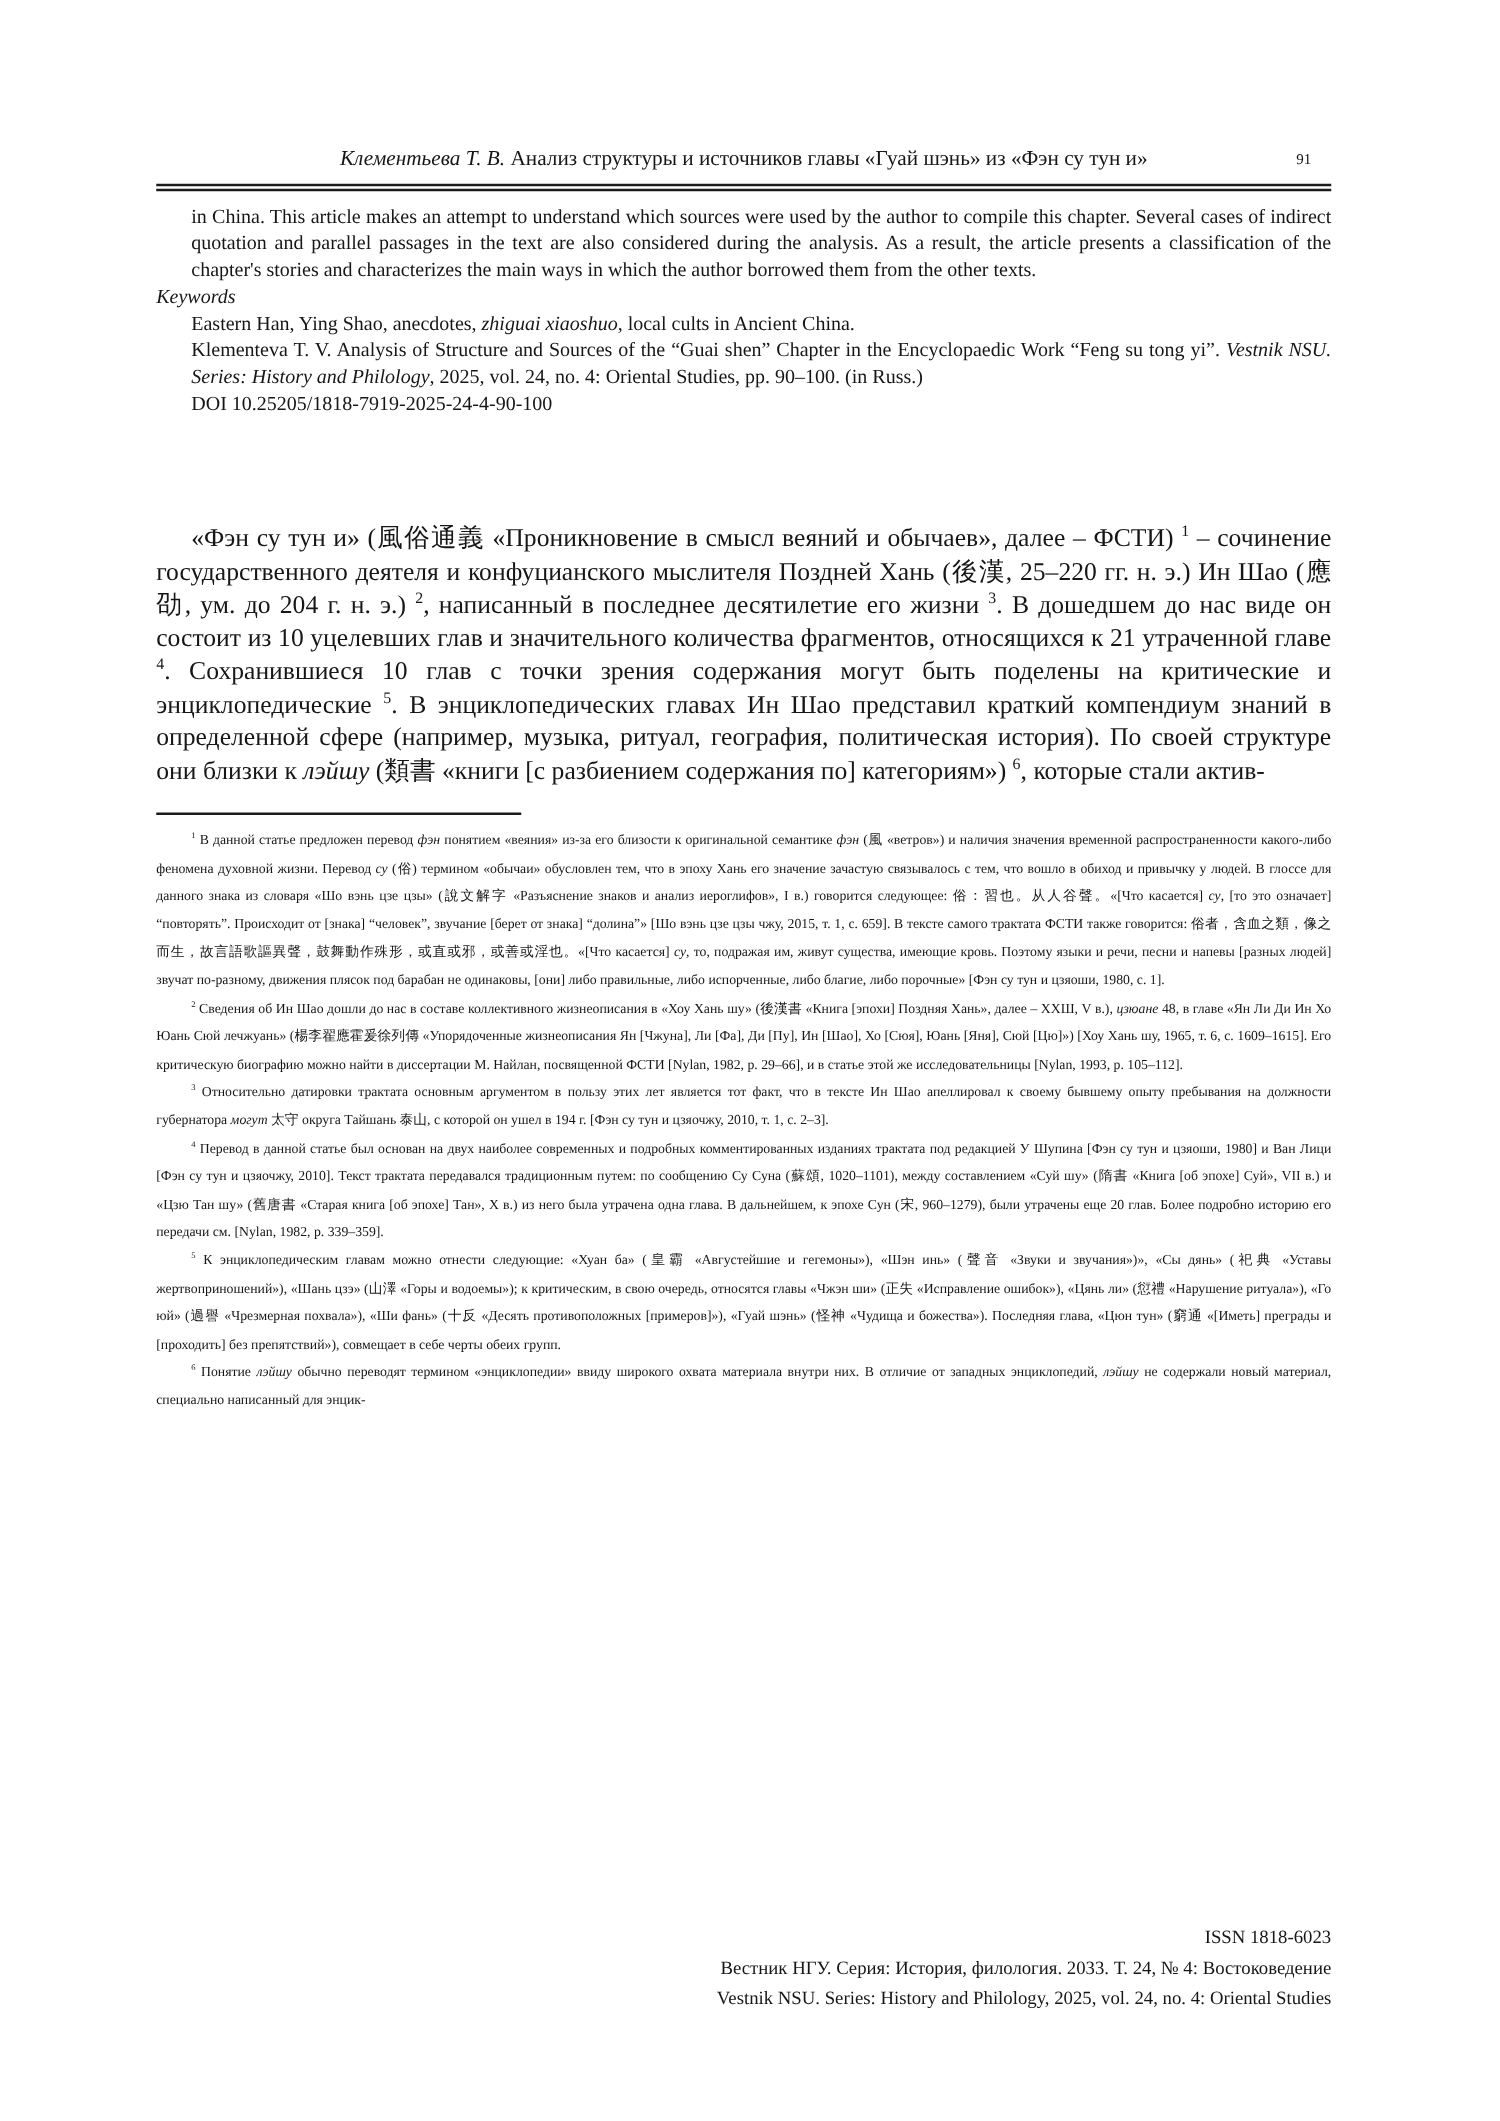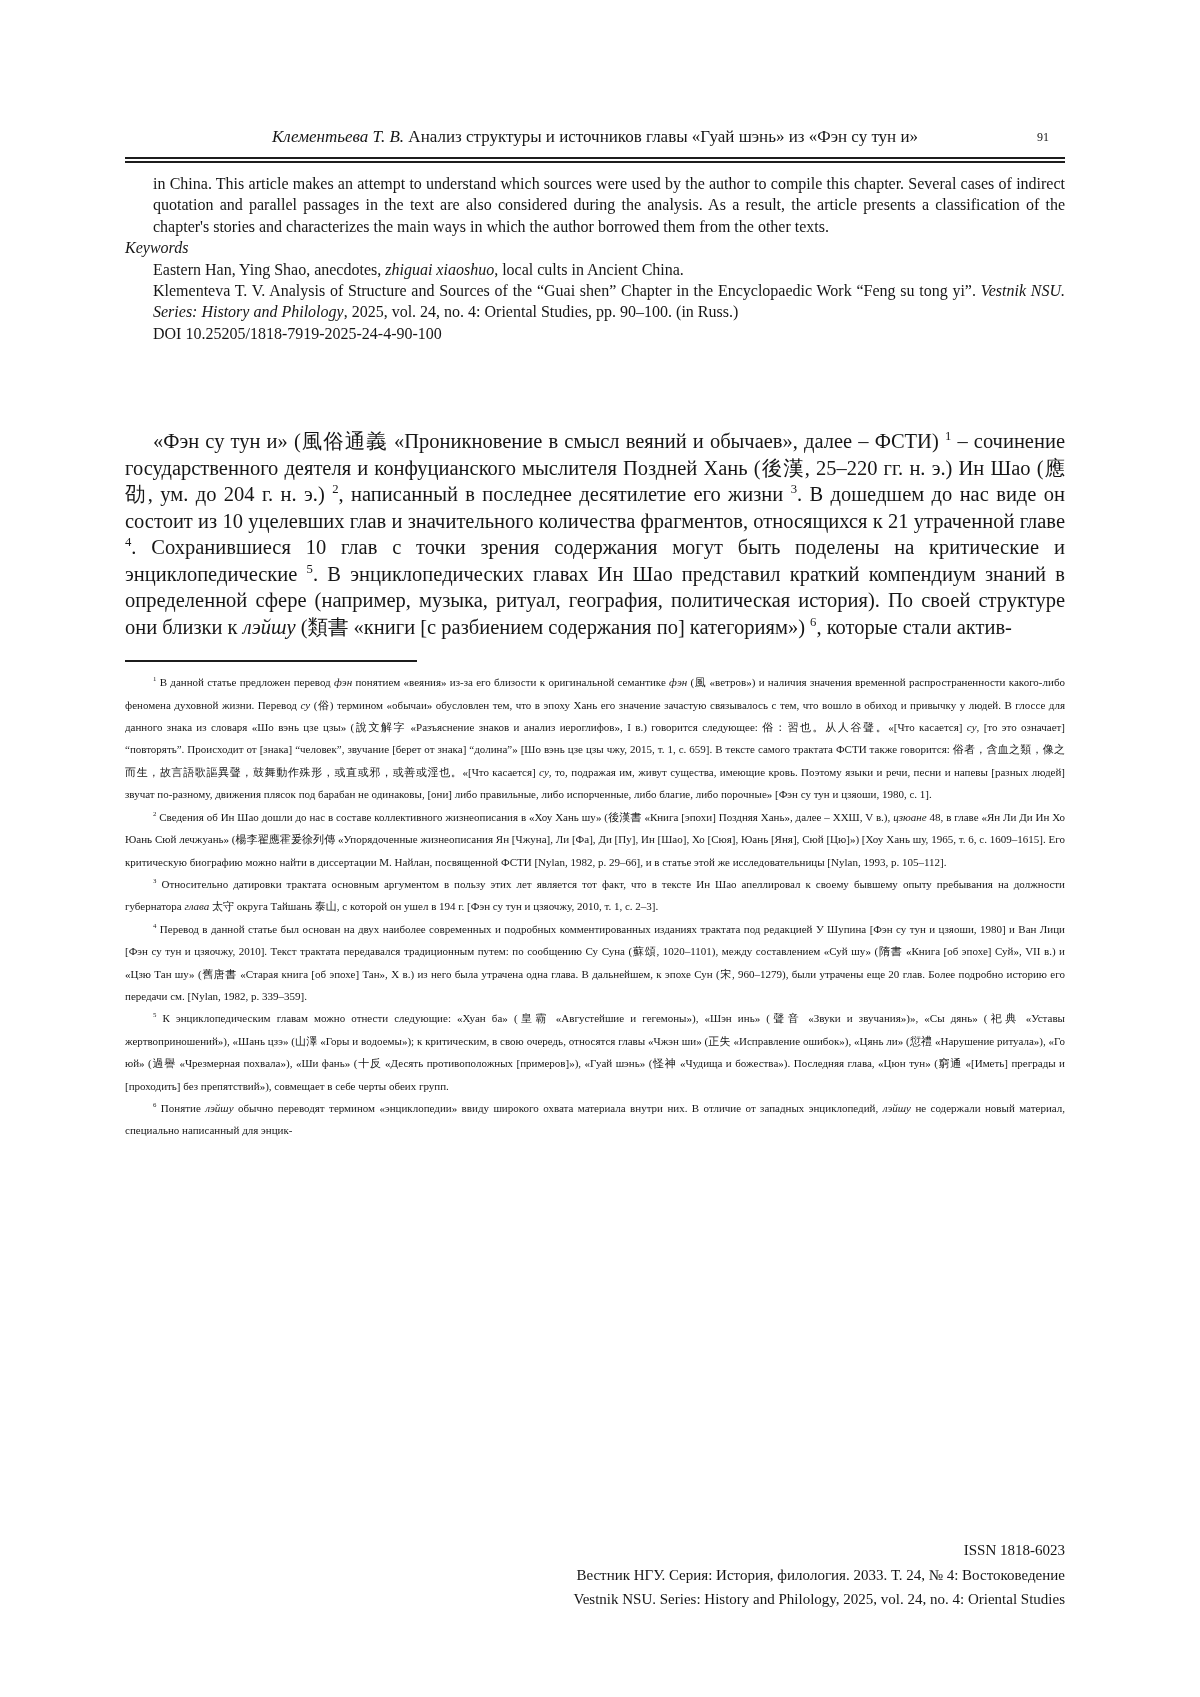--- a/index.html
+++ b/index.html
@@ -4,21 +4,21 @@
 <style>
   html, body { margin: 0; padding: 0; }
   body {
     width: 1200px; height: 1697px;
     background: #ffffff;
     color: #161616;
     font-family: "Liberation Serif", "DejaVu Serif", serif;
     position: relative;
     overflow: hidden;
   }
-  .sheet { position: absolute; left: 125px; top: 10px; width: 940px; }
+  .sheet { position: absolute; left: 125px; top: 0; width: 940px; }
 
   
   .running-head {
     position: relative;
     margin-top: 118px;
     font-size: 17px;
     line-height: 18px;
     text-align: center;
     white-space: nowrap;
   }
@@ -115,21 +115,21 @@
 
   <p class="meta-body"><span>Klementeva T. V. Analysis of Structure and Sources of the “Guai shen” Chapter in the Encyclopaedic Work “Feng su tong yi”. </span><span class="i">Vestnik NSU. Series: History and Philology</span><span>, 2025, vol. 24, no. 4: Oriental Studies, pp. 90–100. (in Russ.)</span></p>
   <div class="doi-line">DOI 10.25205/1818-7919-2025-24-4-90-100</div>
 
   <p class="body-para"><span>«Фэн су тун и» (風俗通義 «Проникновение в смысл веяний и обычаев», далее – ФСТИ) </span><sup>1</sup><span> – сочинение государственного деятеля и конфуцианского мыслителя Поздней Хань (後漢, 25–220 гг. н. э.) Ин Шао (應劭, ум. до 204 г. н. э.) </span><sup>2</sup><span>, написанный в последнее десятилетие его жизни </span><sup>3</sup><span>. В дошедшем до нас виде он состоит из 10 уцелевших глав и значительного количества фрагментов, относящихся к 21 утраченной главе </span><sup>4</sup><span>. Сохранившиеся 10 глав с точки зрения содержания могут быть поделены на критические и энциклопедические </span><sup>5</sup><span>. В энциклопедических главах Ин Шао представил краткий компендиум знаний в определенной сфере (например, музыка, ритуал, география, политическая история). По своей структуре они близки к </span><span class="i">лэйшу</span><span> (類書 «книги [с разбиением содержания по] категориям») </span><sup>6</sup><span>, которые стали актив-</span></p>
 
   <div class="fn-rule"></div>
   <div class="footnotes">
       <p class="footnote"><sup>1</sup><span> В данной статье предложен перевод </span><span class="i">фэн</span><span> понятием «веяния» из-за его близости к оригинальной семантике </span><span class="i">фэн</span><span> (風 «ветров») и наличия значения временной распространенности какого-либо феномена духовной жизни. Перевод </span><span class="i">су</span><span> (俗) термином «обычаи» обусловлен тем, что в эпоху Хань его значение зачастую связывалось с тем, что вошло в обиход и привычку у людей. В глоссе для данного знака из словаря «Шо вэнь цзе цзы» (說文解字 «Разъяснение знаков и анализ иероглифов», I в.) говорится следующее: 俗：習也。从人谷聲。«[Что касается] </span><span class="i">су</span><span>, [то это означает] “повторять”. Происходит от [знака] “человек”, звучание [берет от знака] “долина”» [Шо вэнь цзе цзы чжу, 2015, т. 1, с. 659]. В тексте самого трактата ФСТИ также говорится: 俗者，含血之類，像之而生，故言語歌謳異聲，鼓舞動作殊形，或直或邪，或善或淫也。«[Что касается] </span><span class="i">су</span><span>, то, подражая им, живут существа, имеющие кровь. Поэтому языки и речи, песни и напевы [разных людей] звучат по-разному, движения плясок под барабан не одинаковы, [они] либо правильные, либо испорченные, либо благие, либо порочные» [Фэн су тун и цзяоши, 1980, с. 1].</span></p>
       <p class="footnote"><sup>2</sup><span> Сведения об Ин Шао дошли до нас в составе коллективного жизнеописания в «Хоу Хань шу» (後漢書 «Книга [эпохи] Поздняя Хань», далее – ХХШ, V в.), </span><span class="i">цзюане</span><span> 48, в главе «Ян Ли Ди Ин Хо Юань Сюй лечжуань» (楊李翟應霍爰徐列傳 «Упорядоченные жизнеописания Ян [Чжуна], Ли [Фа], Ди [Пу], Ин [Шао], Хо [Сюя], Юань [Яня], Сюй [Цю]») [Хоу Хань шу, 1965, т. 6, с. 1609–1615]. Его критическую биографию можно найти в диссертации М. Найлан, посвященной ФСТИ [Nylan, 1982, p. 29–66], и в статье этой же исследовательницы [Nylan, 1993, p. 105–112].</span></p>
-      <p class="footnote"><sup>3</sup><span> Относительно датировки трактата основным аргументом в пользу этих лет является тот факт, что в тексте Ин Шао апеллировал к своему бывшему опыту пребывания на должности губернатора </span><span class="i">глава</span><span> 太守 округа Тайшань 泰山, с которой он ушел в 194 г. [Фэн су тун и цзяочжу, 2010, т. 1, с. 2–3].</span></p>
+      <p class="footnote"><sup>3</sup><span> Относительно датировки трактата основным аргументом в пользу этих лет является тот факт, что в тексте Ин Шао апеллировал к своему бывшему опыту пребывания на должности губернатора </span><span class="i">могут</span><span> 太守 округа Тайшань 泰山, с которой он ушел в 194 г. [Фэн су тун и цзяочжу, 2010, т. 1, с. 2–3].</span></p>
       <p class="footnote"><sup>4</sup><span> Перевод в данной статье был основан на двух наиболее современных и подробных комментированных изданиях трактата под редакцией У Шупина [Фэн су тун и цзяоши, 1980] и Ван Лици [Фэн су тун и цзяочжу, 2010]. Текст трактата передавался традиционным путем: по сообщению Су Суна (蘇頌, 1020–1101), между составлением «Суй шу» (隋書 «Книга [об эпохе] Суй», VII в.) и «Цзю Тан шу» (舊唐書 «Старая книга [об эпохе] Тан», X в.) из него была утрачена одна глава. В дальнейшем, к эпохе Сун (宋, 960–1279), были утрачены еще 20 глав. Более подробно историю его передачи см. [Nylan, 1982, p. 339–359].</span></p>
       <p class="footnote"><sup>5</sup><span> К энциклопедическим главам можно отнести следующие: «Хуан ба» (皇霸 «Августейшие и гегемоны»), «Шэн инь» (聲音 «Звуки и звучания»)», «Сы дянь» (祀典 «Уставы жертвоприношений»), «Шань цзэ» (山澤 «Горы и водоемы»); к критическим, в свою очередь, относятся главы «Чжэн ши» (正失 «Исправление ошибок»), «Цянь ли» (愆禮 «Нарушение ритуала»), «Го юй» (過譽 «Чрезмерная похвала»), «Ши фань» (十反 «Десять противоположных [примеров]»), «Гуай шэнь» (怪神 «Чудища и божества»). Последняя глава, «Цюн тун» (窮通 «[Иметь] преграды и [проходить] без препятствий»), совмещает в себе черты обеих групп.</span></p>
       <p class="footnote"><sup>6</sup><span> Понятие </span><span class="i">лэйшу</span><span> обычно переводят термином «энциклопедии» ввиду широкого охвата материала внутри них. В отличие от западных энциклопедий, </span><span class="i">лэйшу</span><span> не содержали новый материал, специально написанный для энцик-</span></p>
     </div>
 
 </div>
 
 <div class="page-footer">
   <div>ISSN 1818-6023</div>
   <div>Вестник НГУ. Серия: История, филология. 2033. Т. 24, № 4: Востоковедение</div>

